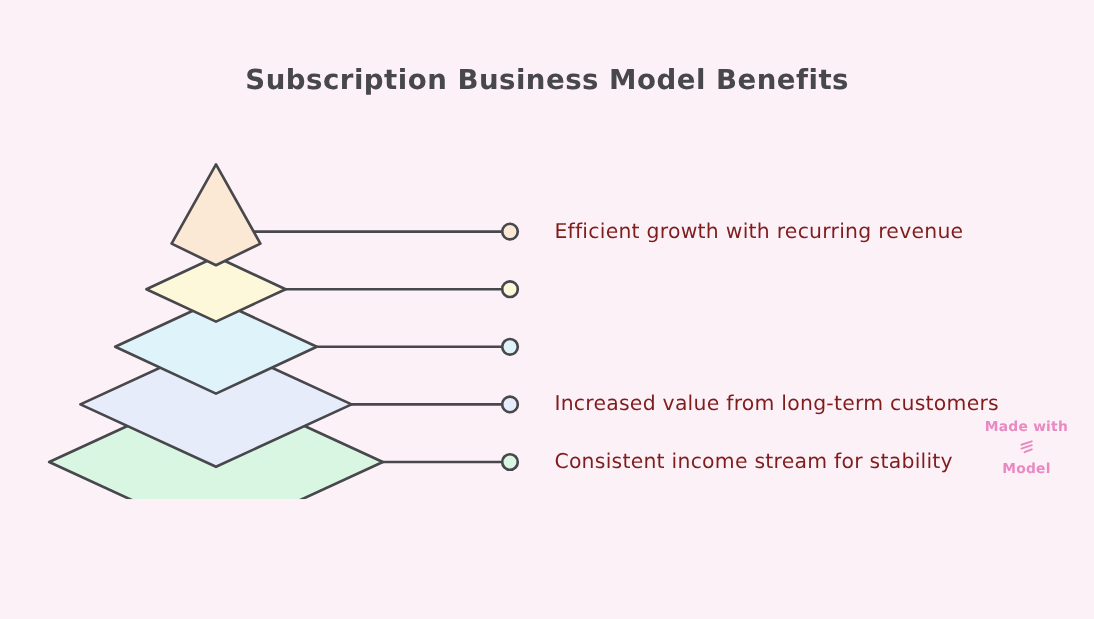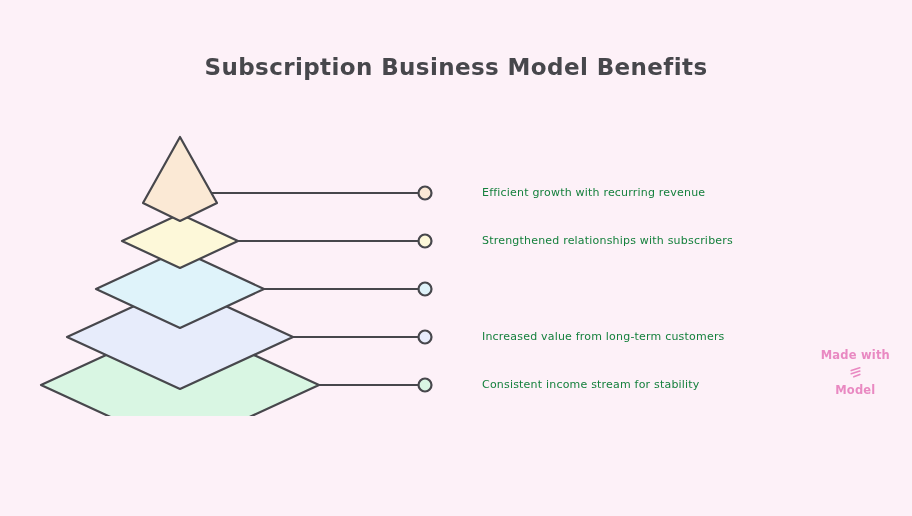--- a/index.html
+++ b/index.html
@@ -26,26 +26,26 @@
     letter-spacing: 0.4px;
     color: #47474c;
   }
   .pyramid-svg {
     position: absolute;
     top: 0;
     left: 0;
   }
   .level-label {
     position: absolute;
-    left: 482px;
+    left: 462px;
     height: 24px;
     line-height: 24px;
-    font-size: 11px;
+    font-size: 17px;
     letter-spacing: 0.2px;
-    color: #15803d;
+    color: #7f1d1d;
     white-space: nowrap;
   }
   .label-1 { top: 181px; }
   .label-2 { top: 229px; }
   .label-3 { top: 277px; }
   .label-4 { top: 325px; }
   .label-5 { top: 373px; }
   .watermark {
     position: absolute;
     right: 22px;
@@ -89,21 +89,20 @@
 
       <circle cx="425" cy="193" r="6.5" fill="#fbe9d5"></circle>
       <circle cx="425" cy="241" r="6.5" fill="#fdf8d9"></circle>
       <circle cx="425" cy="289" r="6.5" fill="#dff3fa"></circle>
       <circle cx="425" cy="337" r="6.5" fill="#e7ecfb"></circle>
       <circle cx="425" cy="385" r="6.5" fill="#d9f6e3"></circle>
     </g>
   </svg>
 
   <div class="level-label label-1">Efficient growth with recurring revenue</div>
-  <div class="level-label label-2">Strengthened relationships with subscribers</div>
   <div class="level-label label-4">Increased value from long-term customers</div>
   <div class="level-label label-5">Consistent income stream for stability</div>
 
   <div class="watermark">
     <span>Made with</span>
     <svg class="napkin-icon" viewBox="0 0 13 13">
       <g stroke="#e989c2" stroke-width="1.6" stroke-linecap="round" fill="none">
         <path d="M2.2 4.6 L10.8 1.8"></path>
         <path d="M2.2 7.8 L10.8 5.0"></path>
         <path d="M4.8 10.8 L10.8 8.4"></path>

